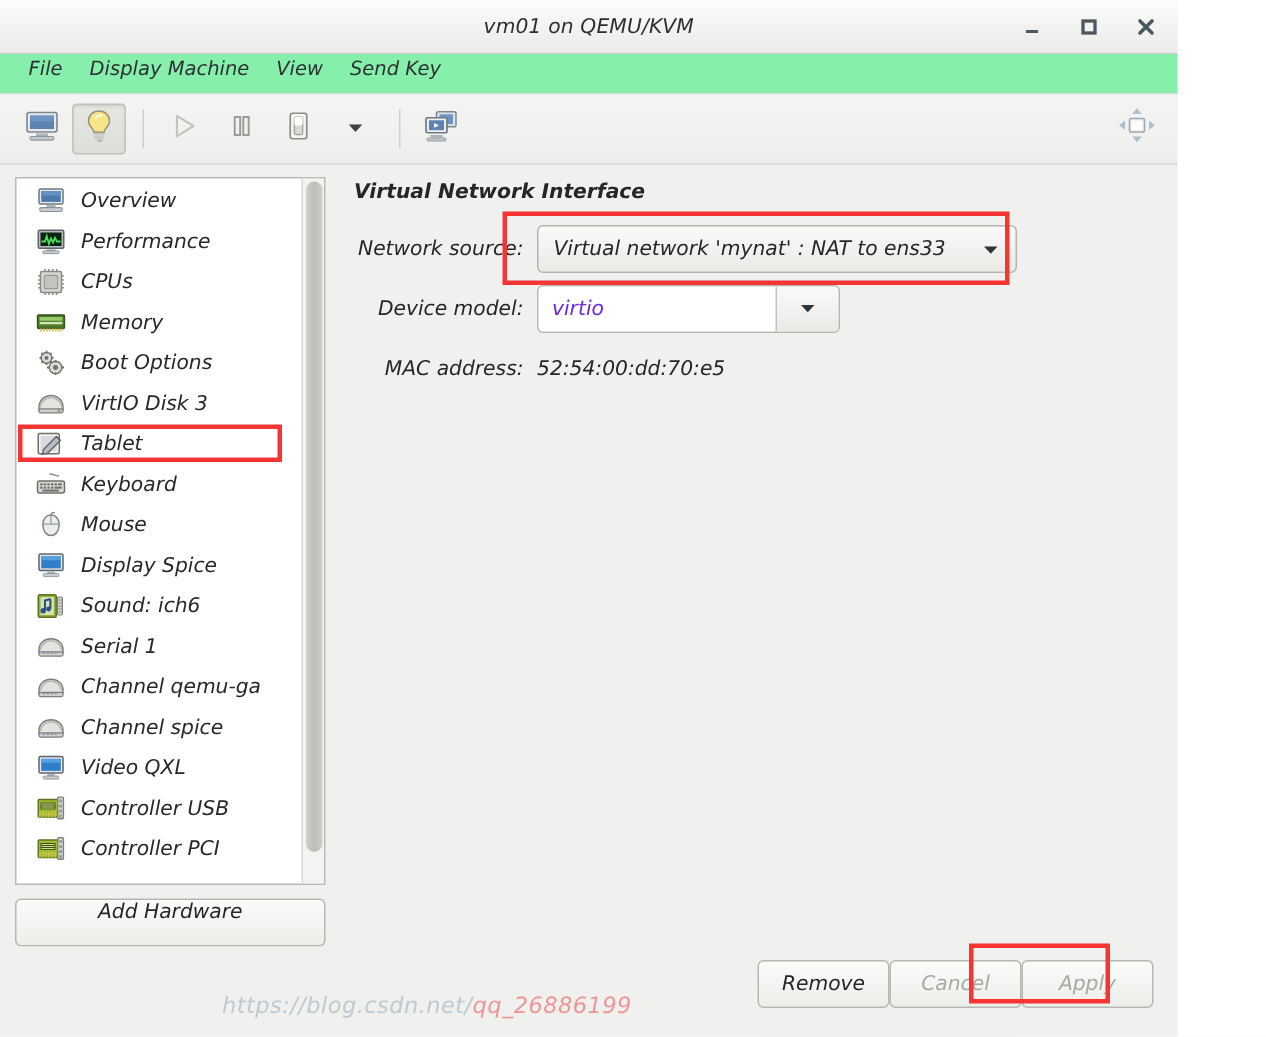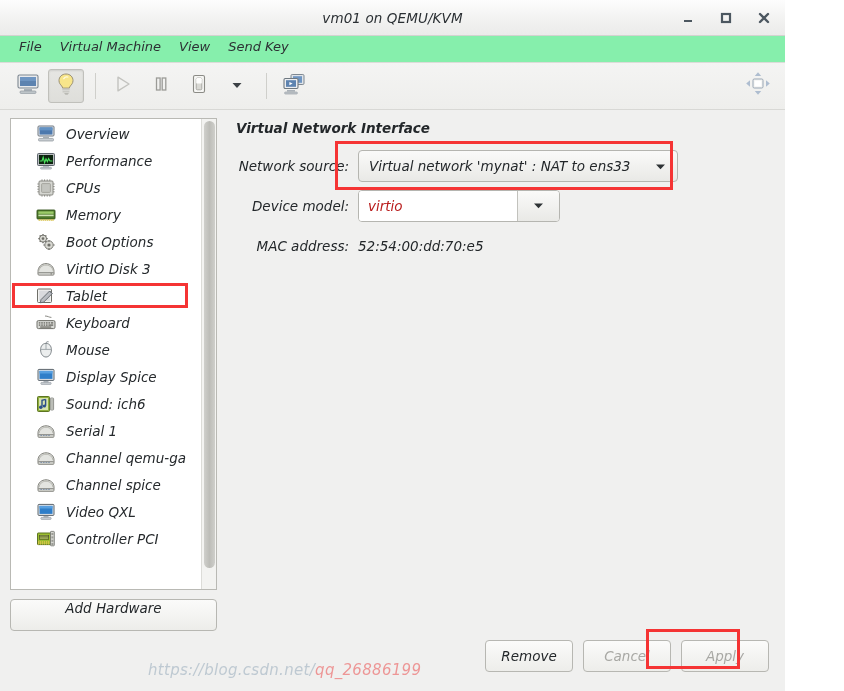--- a/index.html
+++ b/index.html
@@ -126,21 +126,21 @@
   }
   .hwlist {
     flex: 1 1 auto;
     overflow: hidden;
     padding-top: 1px;
   }
   .hw-row {
     height: 27px;
     display: flex;
     align-items: center;
-    padding-left: 24px;
+    padding-left: 12px;
     font-size: 13.5px;
     color: #25292c;
     position: relative;
     white-space: nowrap;
   }
   .hw-row.selected {
     background: #4189de;
     color: #ffffff;
   }
   .hw-icon {
@@ -233,21 +233,21 @@
     border-radius: 4px;
     overflow: hidden;
     background: #fff;
   }
   .combo-split .entry {
     flex: 1 1 auto;
     background: #ffffff;
     display: flex; align-items: center;
     padding-left: 9px;
     font-size: 13.5px;
-    color: #b91c1c;
+    color: #6d28d9;
   }
   .combo-split .arrowbtn {
     width: 42px;
     flex: 0 0 42px;
     border-left: 1px solid #c2c2bd;
     background: linear-gradient(to bottom,#fafaf9 0%,#e9e9e6 100%);
     display: flex; align-items: center; justify-content: center;
   }
   .static-val {
     font-size: 13.5px;
@@ -263,21 +263,20 @@
   }
 
   
   .footer {
     flex: 0 0 60px;
     height: 60px;
     display: flex;
     align-items: center;
     justify-content: flex-end;
     padding: 0 16px 10px 0;
-    gap: 10px;
     background: #f0f0ef;
     position: relative;
   }
   .btn {
     width: 88px; height: 32px;
     border: 1px solid #b7b7b2;
     border-radius: 4px;
     background: linear-gradient(to bottom,#fbfbfa 0%,#ededea 100%);
     display: flex; align-items: center; justify-content: center;
     font-size: 13.5px;
@@ -319,21 +318,21 @@
       <div class="wbtn">
         <svg width="14" height="14" viewBox="0 0 14 14">
             <path d="M3 3 L11 11 M11 3 L3 11" stroke="#4c5760" stroke-width="2.4" stroke-linecap="round"></path>
           </svg>
       </div>
     </div>
   </div>
 
   <div class="menubar">
     <div class="menu-item">File</div>
-    <div class="menu-item">Virtual Machine</div>
+    <div class="menu-item">Display Machine</div>
     <div class="menu-item">View</div>
     <div class="menu-item">Send Key</div>
   </div>
 
   <div class="toolbar">
 
     <div class="tb-btn">
       <span>
         <svg width="24" height="22" viewBox="0 0 24 22">
           <rect x="2" y="2" width="20" height="13" rx="1.5" fill="#e9eaec" stroke="#7d8791" stroke-width="1.1"></rect>
@@ -628,20 +627,36 @@
                   <rect x="3" y="5" width="10" height="4.6" fill="#3f4b18"></rect>
                   <path d="M3.6 6 h8.8 M3.6 7.3 h8.8 M3.6 8.6 h8.8" stroke="#d2e07e" stroke-width=".7"></path>
                   <path d="M2.6 11 v3.6 M4.6 11 v3.6 M6.6 11 v3.6 M8.6 11 v3.6 M10.6 11 v3.6 M12.6 11 v3.6" stroke="#d8c24a" stroke-width="1"></path>
                   <rect x="14.5" y="1.4" width="3.8" height="14.4" rx=".6" fill="#d6d7d2" stroke="#7c7e78" stroke-width=".9"></rect>
                   <rect x="15.4" y="3" width="2" height="2" fill="#9a9b95"></rect>
                   <rect x="15.4" y="6.4" width="2" height="2" fill="#9a9b95"></rect>
                   <rect x="15.4" y="9.8" width="2" height="2" fill="#9a9b95"></rect>
                   <rect x="15.4" y="13" width="2" height="2" fill="#9a9b95"></rect>
                 </svg>
               </span>
+              <span>Controller USB</span>
+            </div>
+            <div class="hw-row">
+              <span class="hw-icon">
+                <svg width="20" height="18" viewBox="0 0 20 18">
+                  <rect x="1.5" y="3" width="13" height="11.6" rx=".6" fill="#9bbd2f" stroke="#5d7522" stroke-width="1"></rect>
+                  <rect x="3" y="5" width="10" height="4.6" fill="#3f4b18"></rect>
+                  <path d="M3.6 6 h8.8 M3.6 7.3 h8.8 M3.6 8.6 h8.8" stroke="#d2e07e" stroke-width=".7"></path>
+                  <path d="M2.6 11 v3.6 M4.6 11 v3.6 M6.6 11 v3.6 M8.6 11 v3.6 M10.6 11 v3.6 M12.6 11 v3.6" stroke="#d8c24a" stroke-width="1"></path>
+                  <rect x="14.5" y="1.4" width="3.8" height="14.4" rx=".6" fill="#d6d7d2" stroke="#7c7e78" stroke-width=".9"></rect>
+                  <rect x="15.4" y="3" width="2" height="2" fill="#9a9b95"></rect>
+                  <rect x="15.4" y="6.4" width="2" height="2" fill="#9a9b95"></rect>
+                  <rect x="15.4" y="9.8" width="2" height="2" fill="#9a9b95"></rect>
+                  <rect x="15.4" y="13" width="2" height="2" fill="#9a9b95"></rect>
+                </svg>
+              </span>
               <span>Controller PCI</span>
             </div>
           </div>
         <div class="vscroll">
           <div class="vscroll-thumb"></div>
         </div>
 
         <div class="redbox" style="left:1px; top:164px; width:176px; height:25px;"></div>
       </div>
       <div class="addhw">

